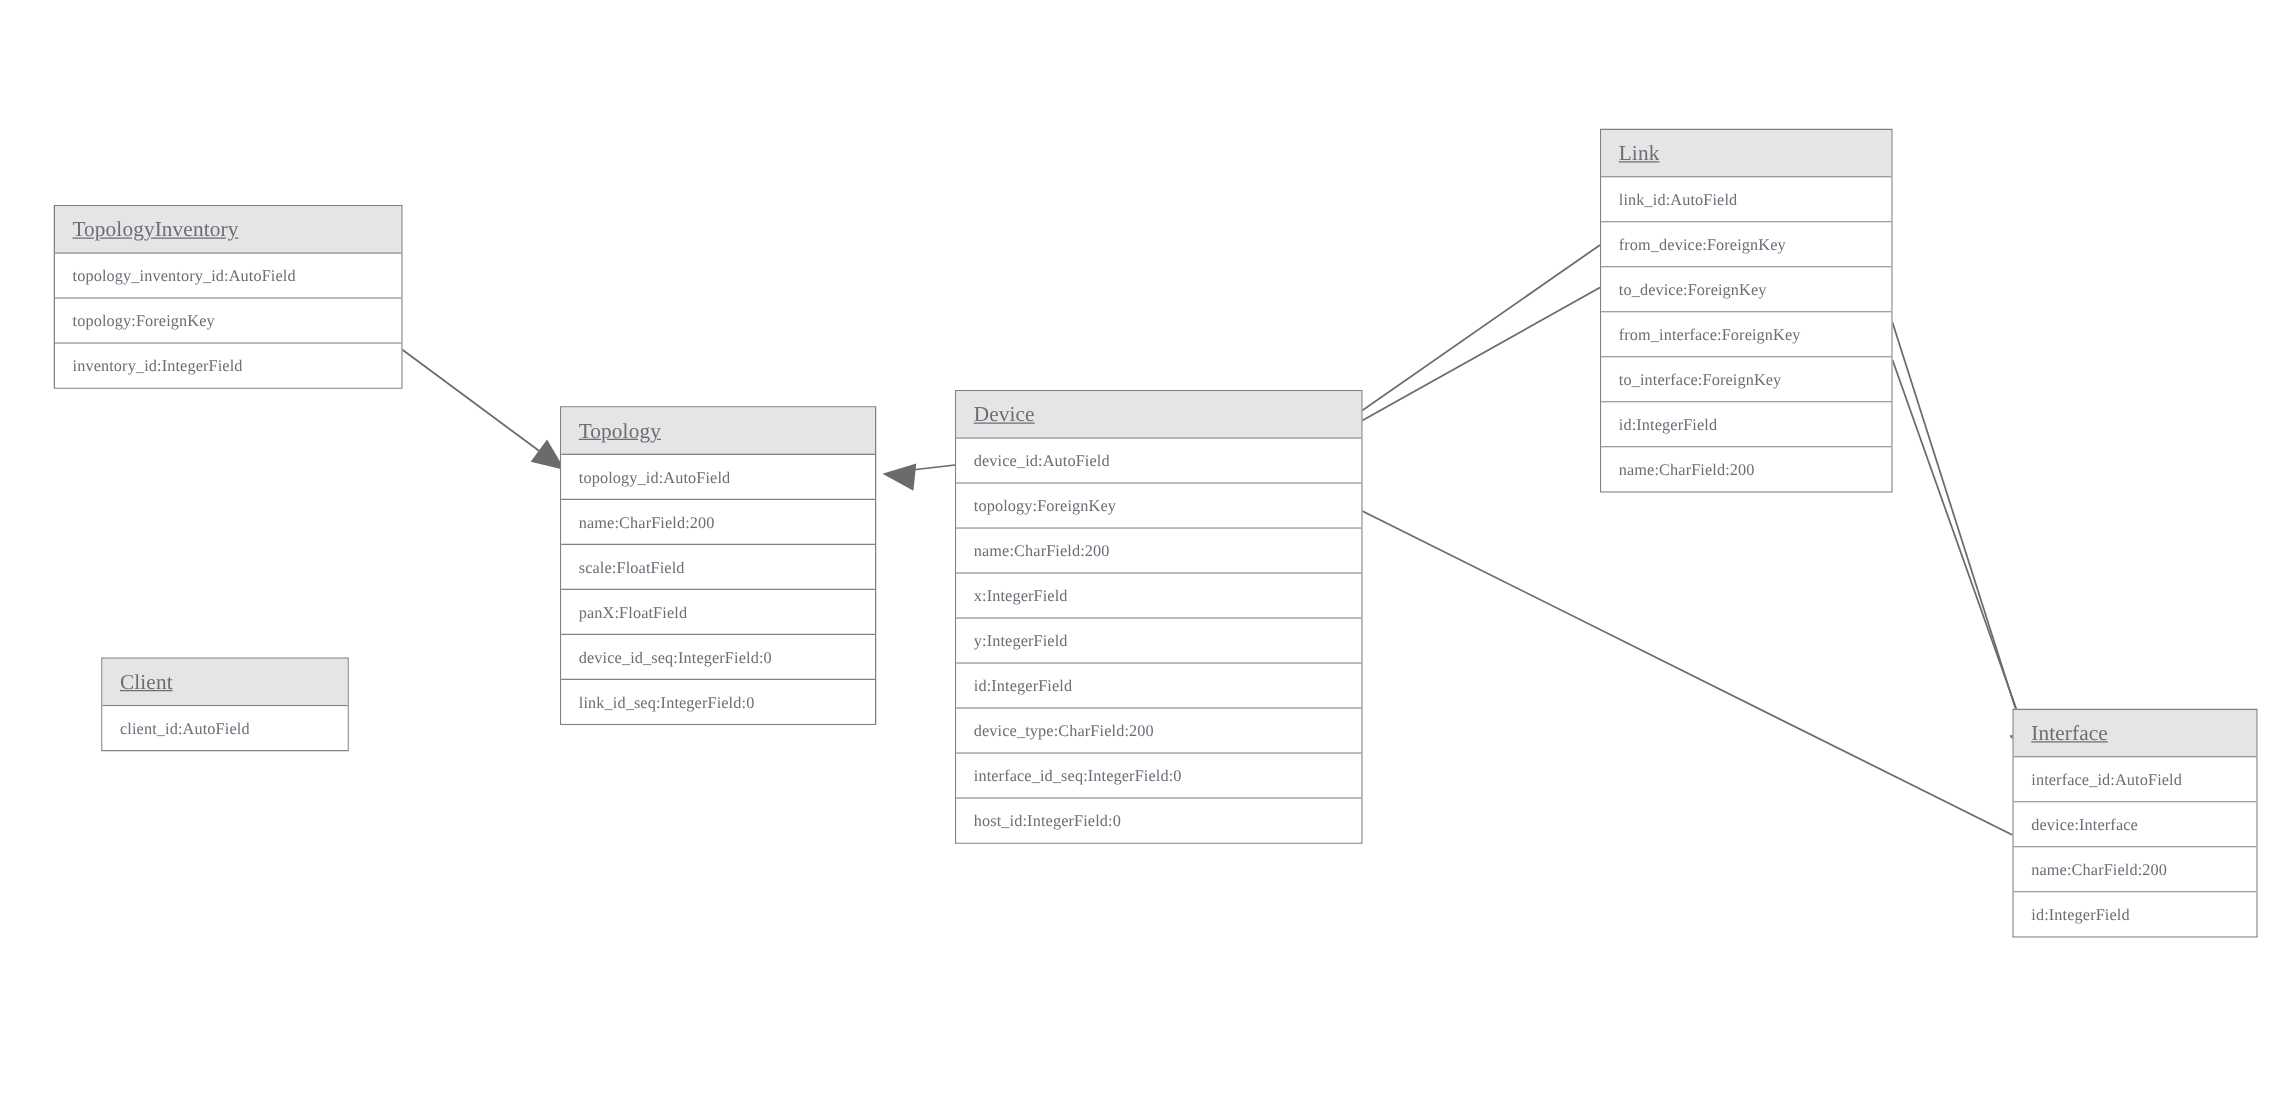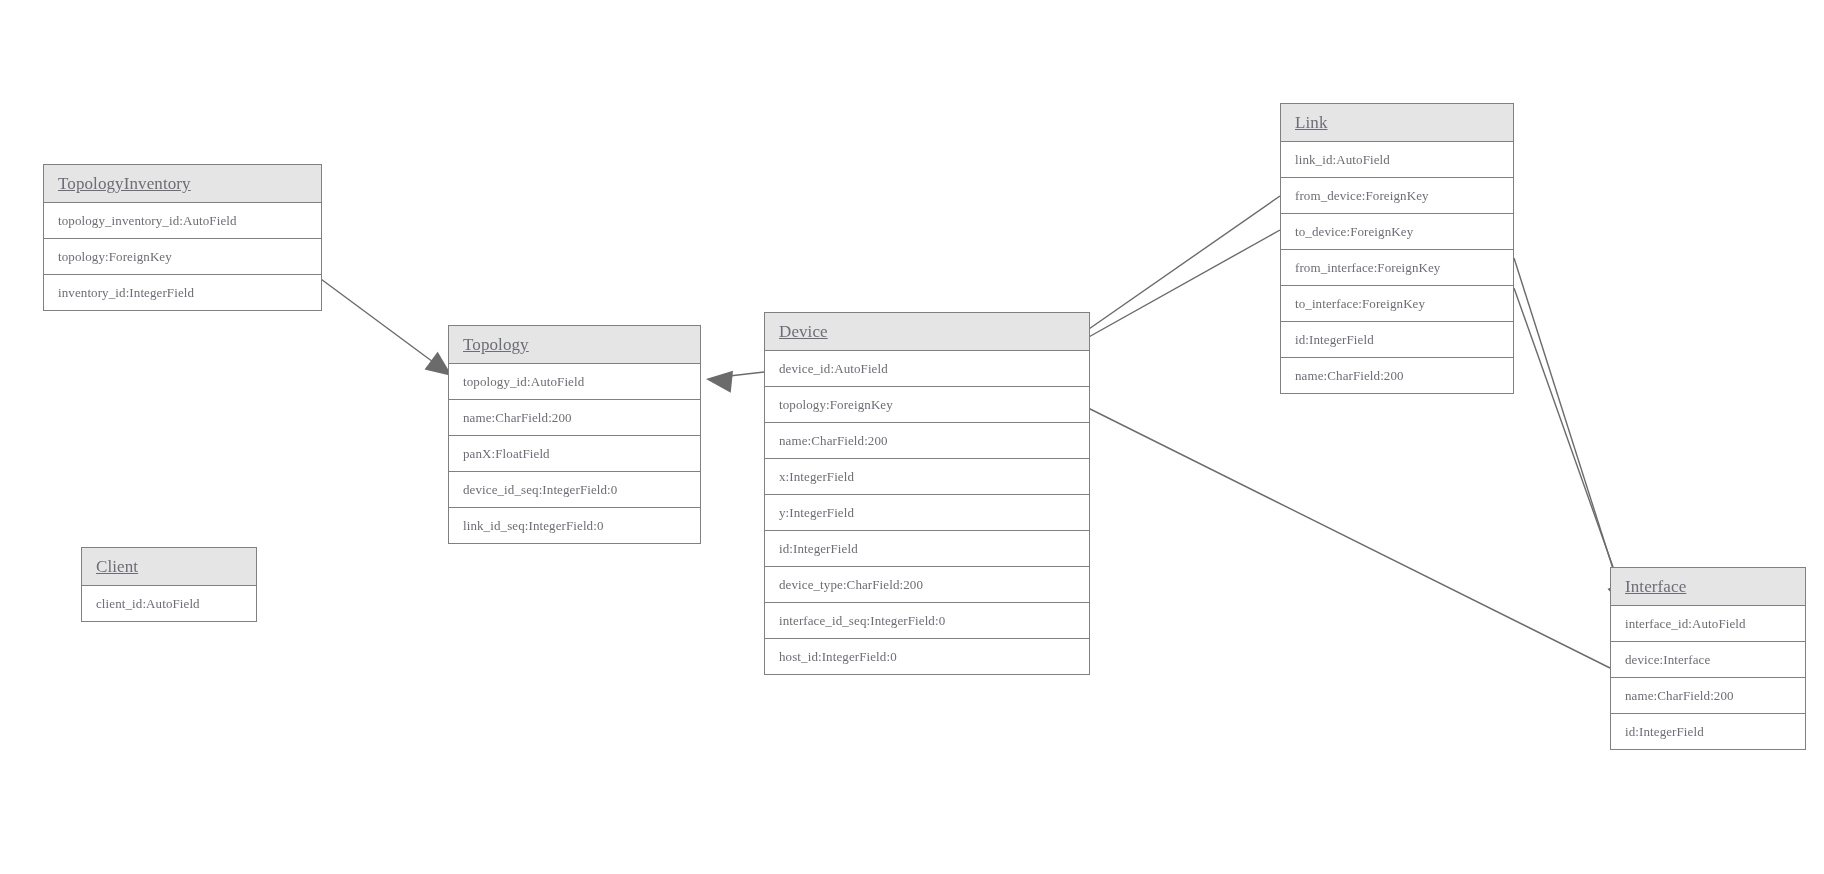--- a/index.html
+++ b/index.html
@@ -98,25 +98,26 @@
       <div class="entity" style="left: 23px; top: 164px; width: 279px; margin-left: 20px;">
         <div class="entity-header">TopologyInventory</div>
         <div class="entity-field">topology_inventory_id:AutoField</div>
         <div class="entity-field">topology:ForeignKey</div>
         <div class="entity-field">inventory_id:IntegerField</div>
       </div>
       <div class="entity" style="left: 448px; top: 325px; width: 253px;">
         <div class="entity-header">Topology</div>
         <div class="entity-field">topology_id:AutoField</div>
         <div class="entity-field">name:CharField:200</div>
+        <div class="entity-field">scale:FloatField</div>
         <div class="entity-field">panX:FloatField</div>
         <div class="entity-field">device_id_seq:IntegerField:0</div>
         <div class="entity-field">link_id_seq:IntegerField:0</div>
       </div>
-      <div class="entity" style="left: 81px; top: 526px; width: 176px; margin-top: 21px;">
+      <div class="entity" style="left: 81px; top: 526px; width: 198px;">
         <div class="entity-header">Client</div>
         <div class="entity-field">client_id:AutoField</div>
       </div>
       <div class="entity" style="left: 764px; top: 312px; width: 326px;">
         <div class="entity-header">Device</div>
         <div class="entity-field">device_id:AutoField</div>
         <div class="entity-field">topology:ForeignKey</div>
         <div class="entity-field">name:CharField:200</div>
         <div class="entity-field">x:IntegerField</div>
         <div class="entity-field">y:IntegerField</div>

